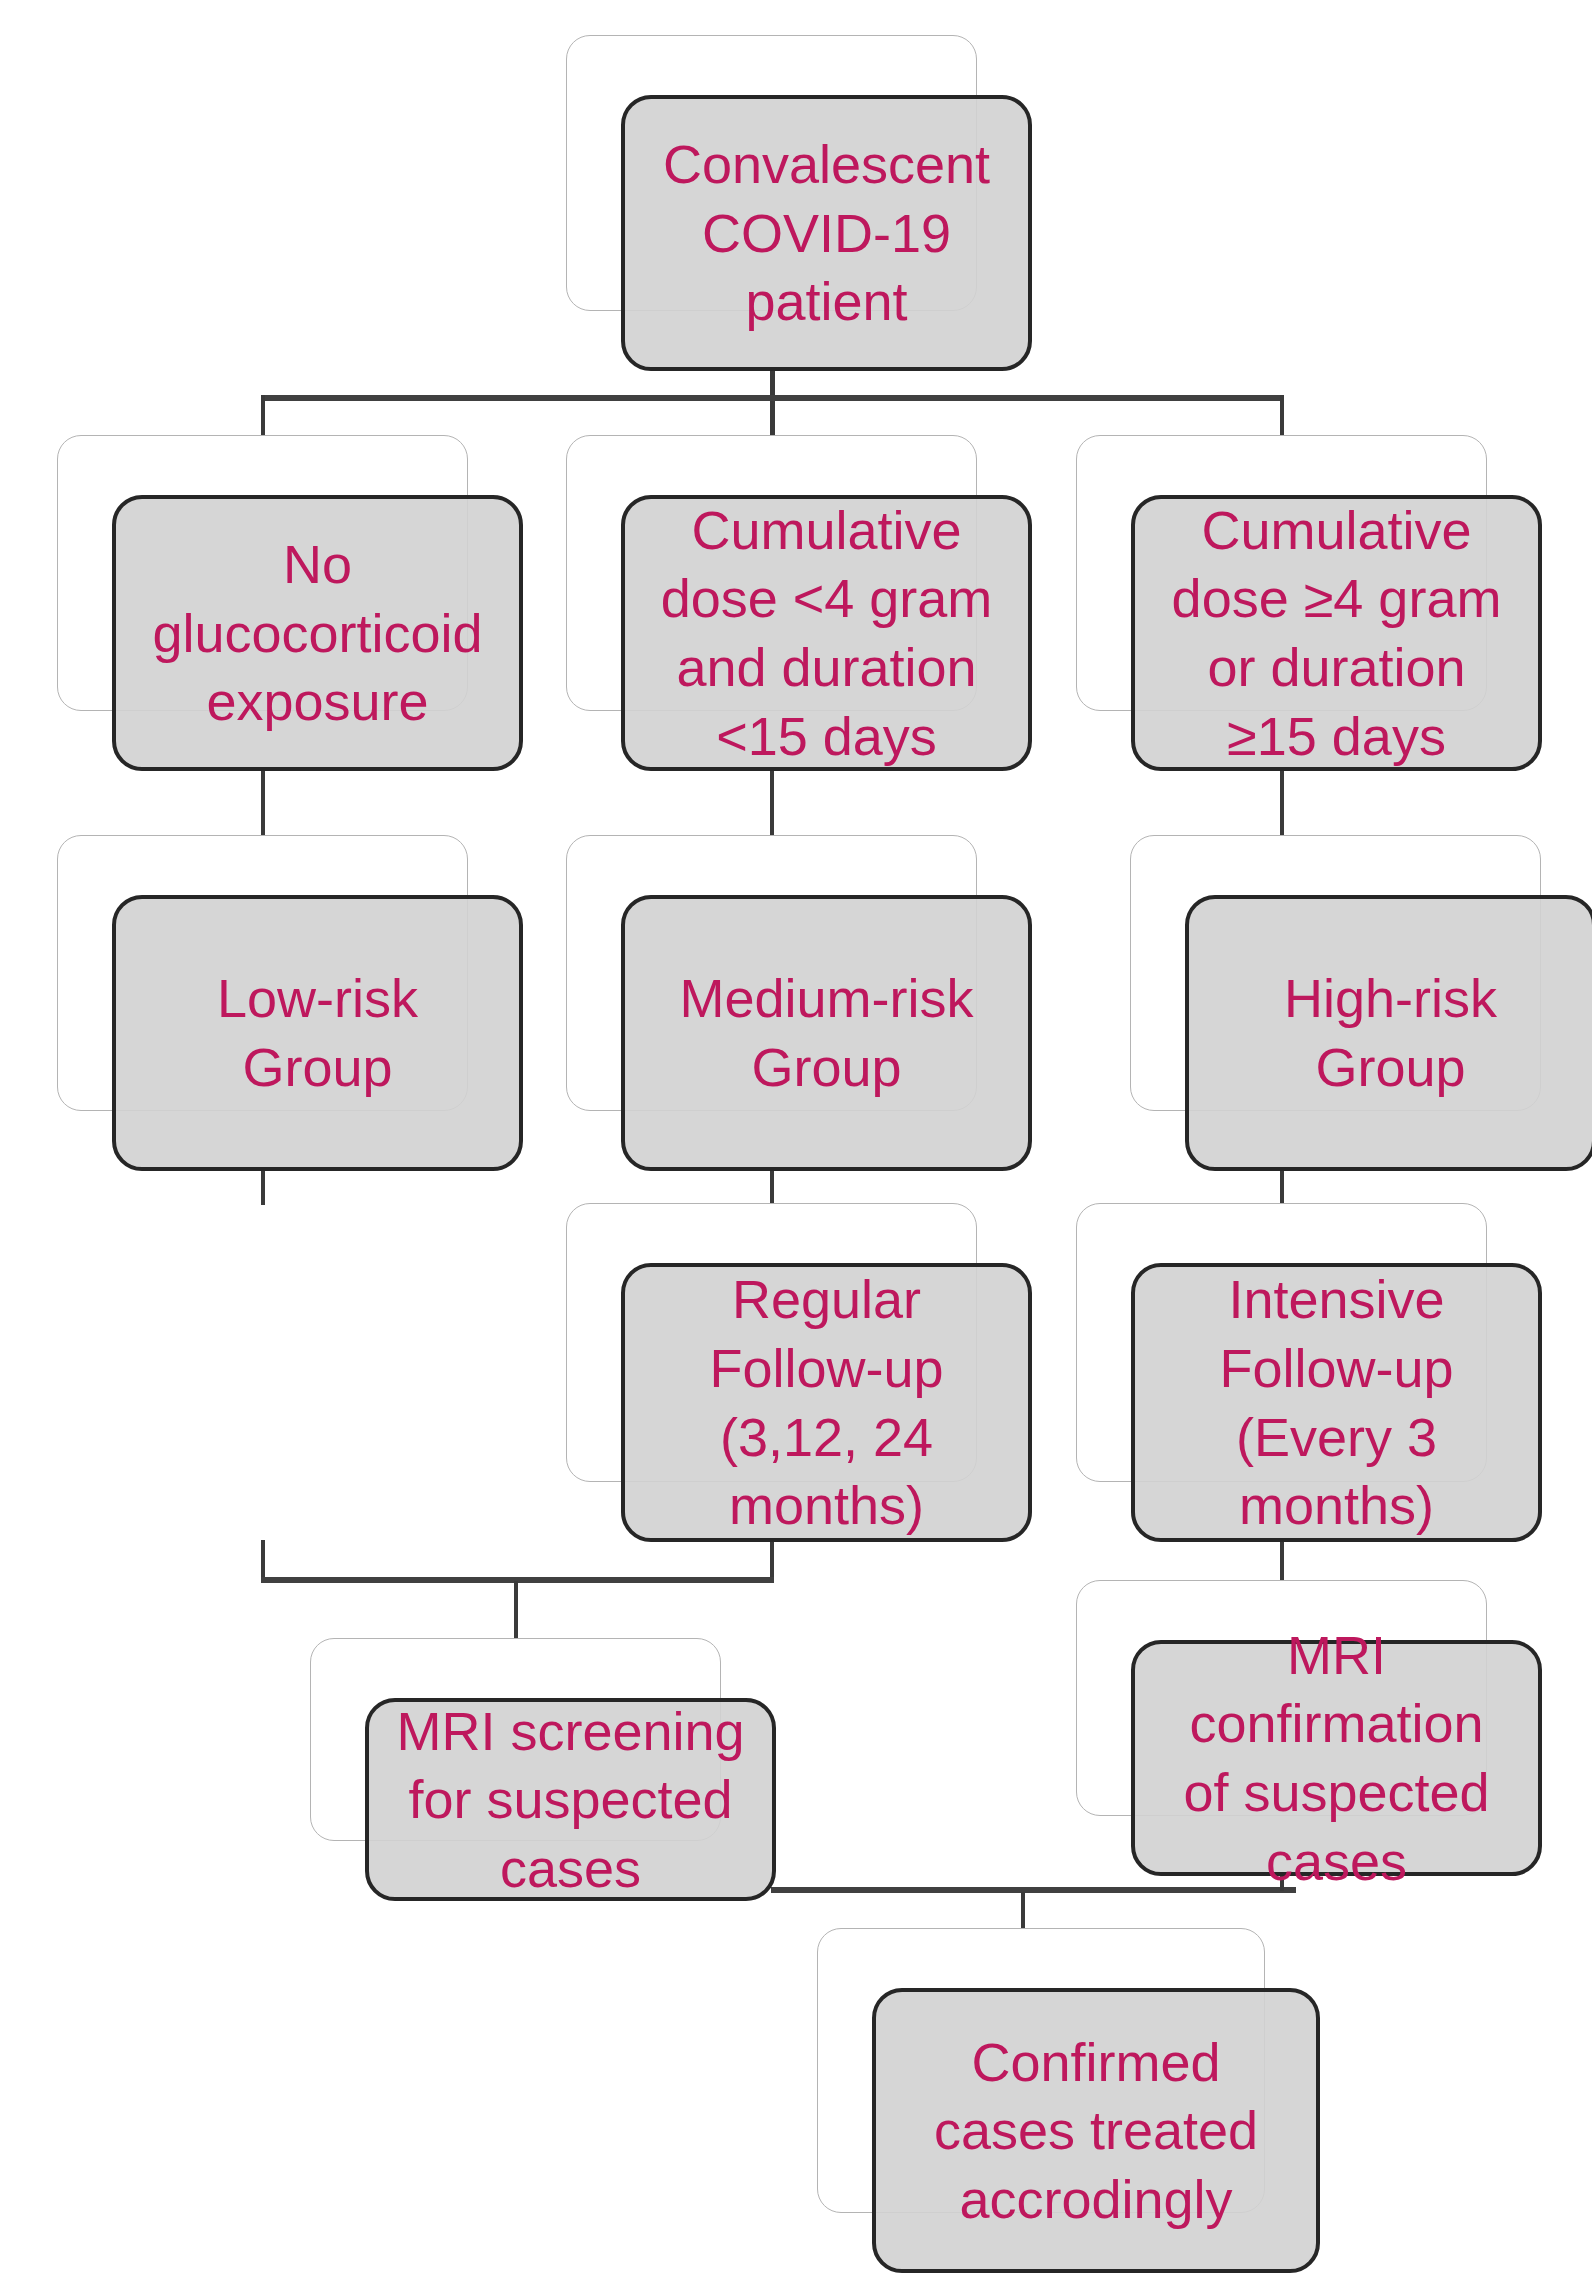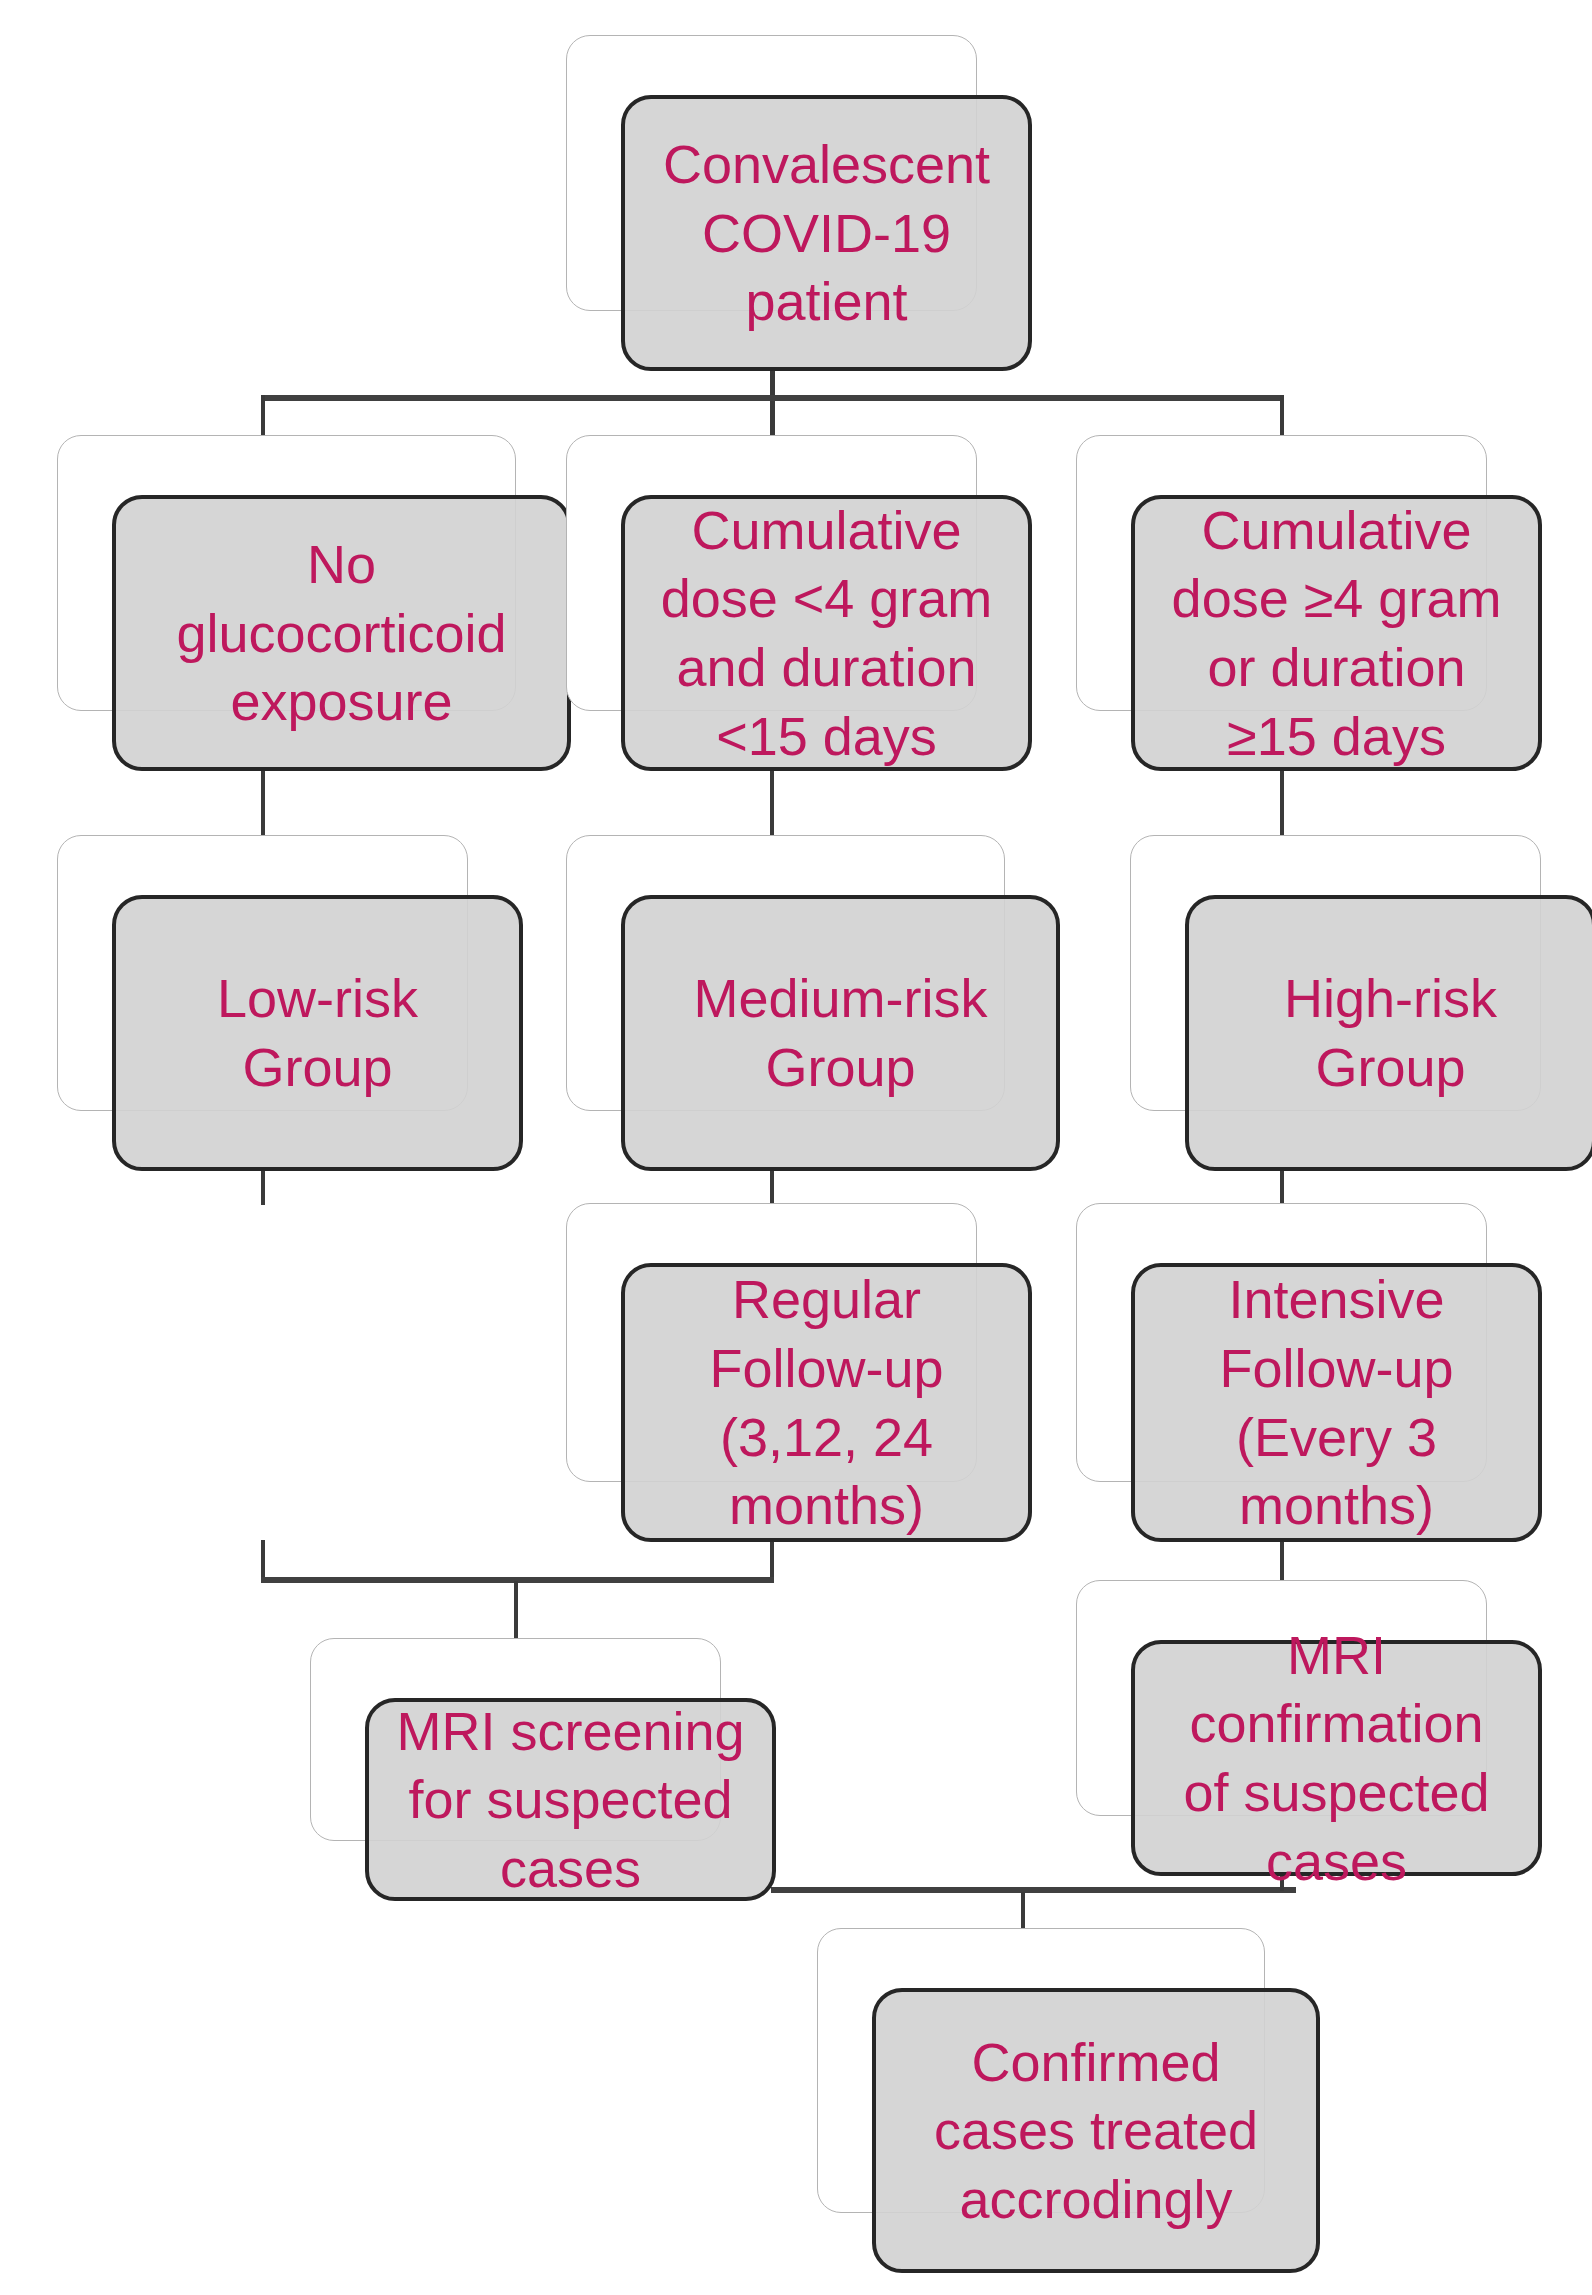--- a/index.html
+++ b/index.html
@@ -78,21 +78,21 @@
 
   <div class="node" style="left:621px;top:95px;width:411px;height:276px;">
     <div class="shadow"></div>
     <div class="box">
       <div class="label">Convalescent
 COVID-19
 patient</div>
     </div>
   </div>
 
-  <div class="node" style="left:112px;top:495px;width:411px;height:276px;padding-left:48px;">
+  <div class="node" style="left:112px;top:495px;width:411px;height:276px;">
     <div class="shadow"></div>
     <div class="box">
       <div class="label">No
 glucocorticoid
 exposure</div>
     </div>
   </div>
 
   <div class="node" style="left:621px;top:495px;width:411px;height:276px;">
     <div class="shadow"></div>
@@ -115,21 +115,21 @@
   </div>
 
   <div class="node" style="left:112px;top:895px;width:411px;height:276px;">
     <div class="shadow"></div>
     <div class="box">
       <div class="label">Low-risk
 Group</div>
     </div>
   </div>
 
-  <div class="node" style="left:621px;top:895px;width:411px;height:276px;padding-left:28px;">
+  <div class="node" style="left:621px;top:895px;width:411px;height:276px;">
     <div class="shadow"></div>
     <div class="box">
       <div class="label">Medium-risk
 Group</div>
     </div>
   </div>
 
   <div class="node" style="left:1185px;top:895px;width:411px;height:276px;">
     <div class="shadow"></div>
     <div class="box">

